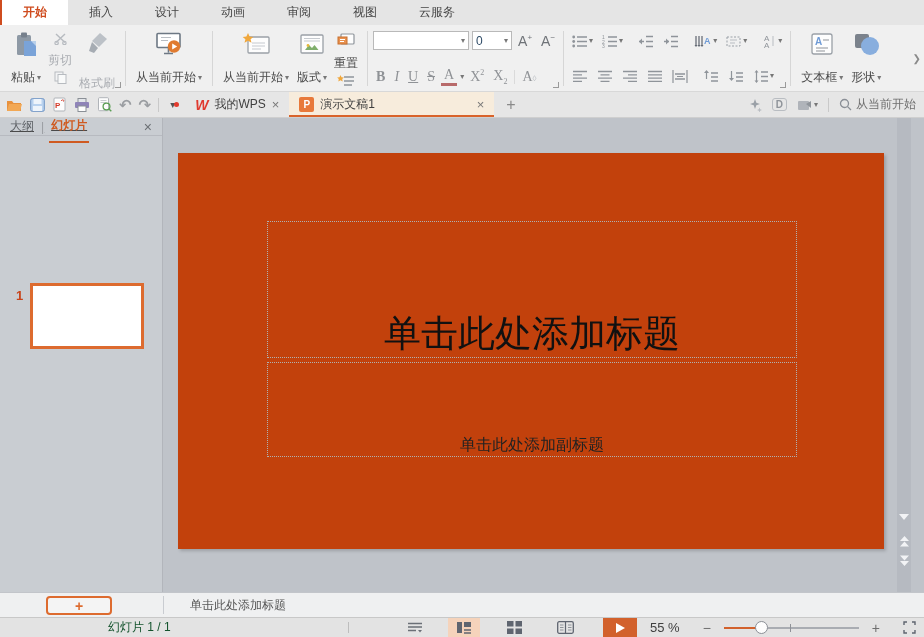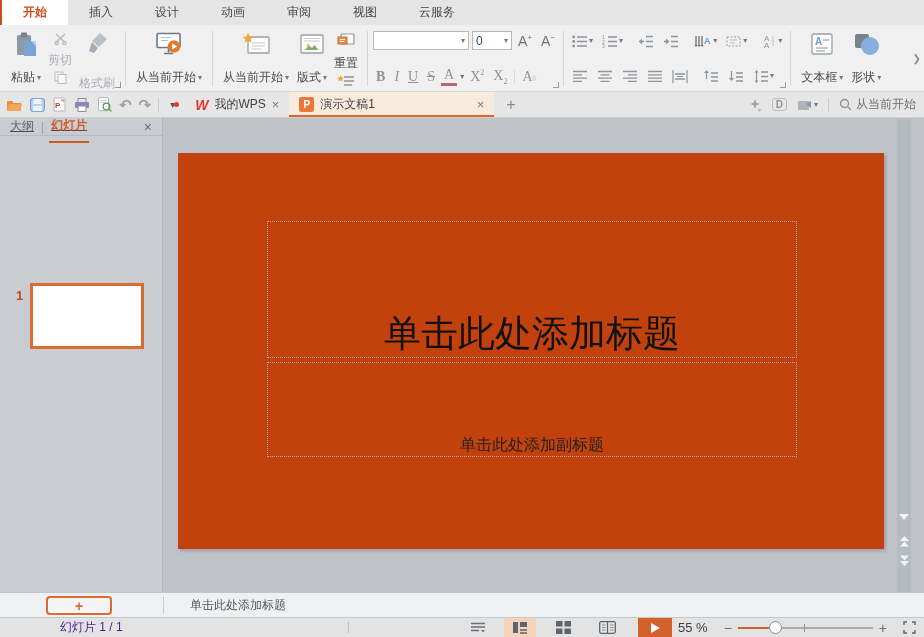--- a/index.html
+++ b/index.html
@@ -90,23 +90,23 @@
               border-top:1px solid #c2c5ca; display:flex; align-items:center; }
   .addslide { position:absolute; left:46px; top:3px; width:66px; height:19px; border:2px solid #dd6b2f; border-radius:4px;
               color:#dd6b2f; font-size:14px; font-weight:bold; display:flex; align-items:center; justify-content:center;
               background:#f4f4f4; line-height:1; }
   .notes-divider { position:absolute; left:163px; top:3px; bottom:3px; width:1px; background:#c9ccd1; }
   .notes-text { position:absolute; left:190px; color:#555; }
 
   
   .statusbar { position:absolute; left:0; right:0; bottom:0; height:20px; background:#e3e3e3;
                border-top:1px solid #c8c8c8; display:flex; align-items:center; }
-  .sb-indicator { margin-left:60px; color:#4c1d95; }
+  .sb-indicator { margin-left:108px; color:#14532d; }
   .sb-centerdiv { position:absolute; left:348px; top:4px; bottom:4px; width:1px; background:#bdbdbd; }
-  .sb-right { position:absolute; right:0; top:0; bottom:0; display:flex; align-items:center; gap:0; }
+  .sb-right { position:absolute; right:0; top:0; bottom:0; display:flex; align-items:center; gap:7px; }
   .sbtn { height:20px; display:flex; align-items:center; justify-content:center; padding:0 8px; }
   .sbtn.activeview { background:#f5d3bb; }
   .playbtn { width:34px; height:20px; background:#d2612c; display:flex; align-items:center; justify-content:center; }
   .playtri { width:0; height:0; border-left:9px solid #fff; border-top:5.5px solid transparent; border-bottom:5.5px solid transparent; margin-left:2px; }
   .zoomlabel { color:#3f3f3f; font-size:13px; padding:0 10px 0 6px; }
   .zminus,.zplus { color:#6f6f6f; font-size:14px; padding:0 6px; }
   .ztrack { position:relative; width:135px; height:2px; background:#a9acb2; }
   .zfill { position:absolute; left:0; top:0; height:2px; width:38px; background:#d2612c; }
   .ztick { position:absolute; left:66px; top:-3px; width:1px; height:8px; background:#8f9298; }
   .zthumb { position:absolute; left:31px; top:-6px; width:13px; height:13px; border-radius:50%; background:#fdfdfd; border:1px solid #8b8f96; }

